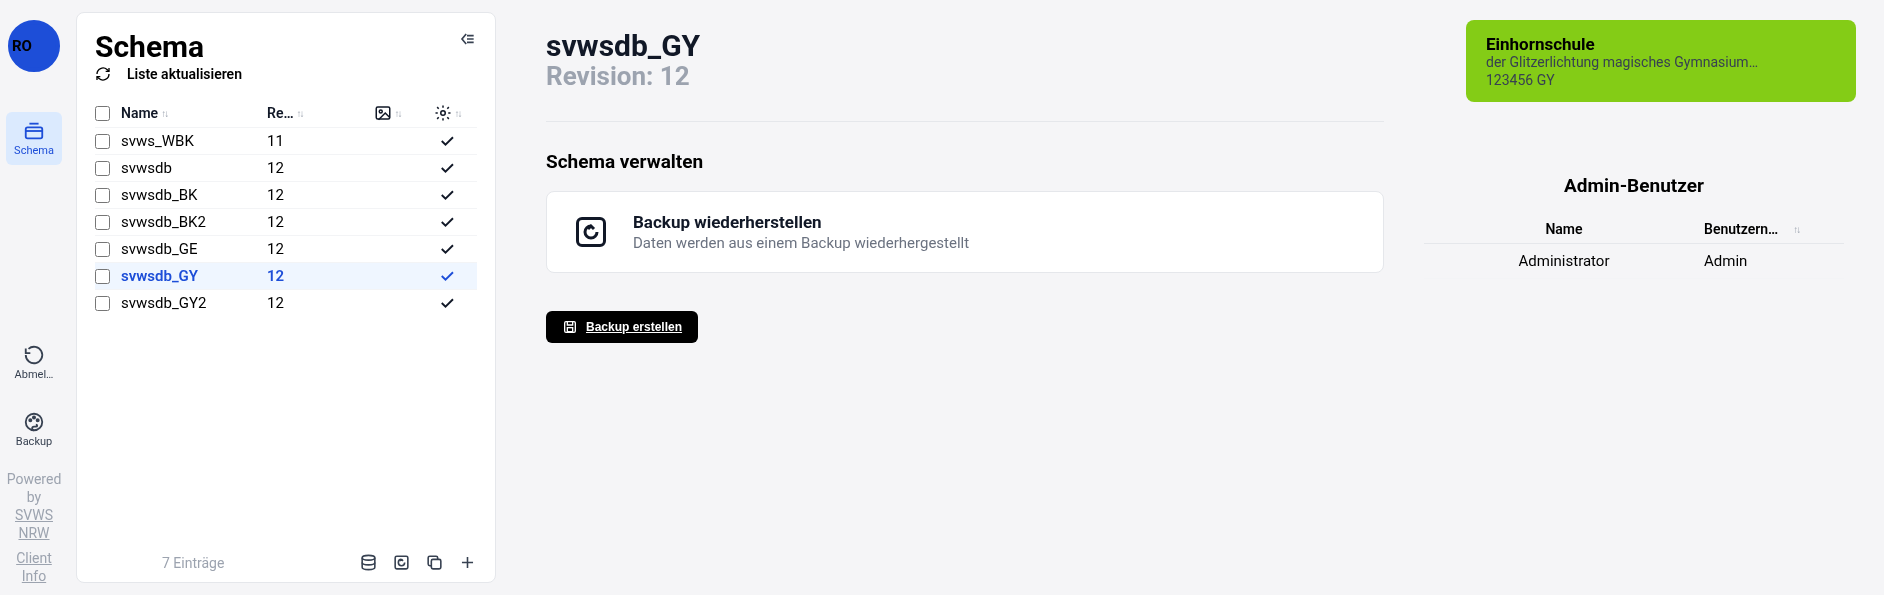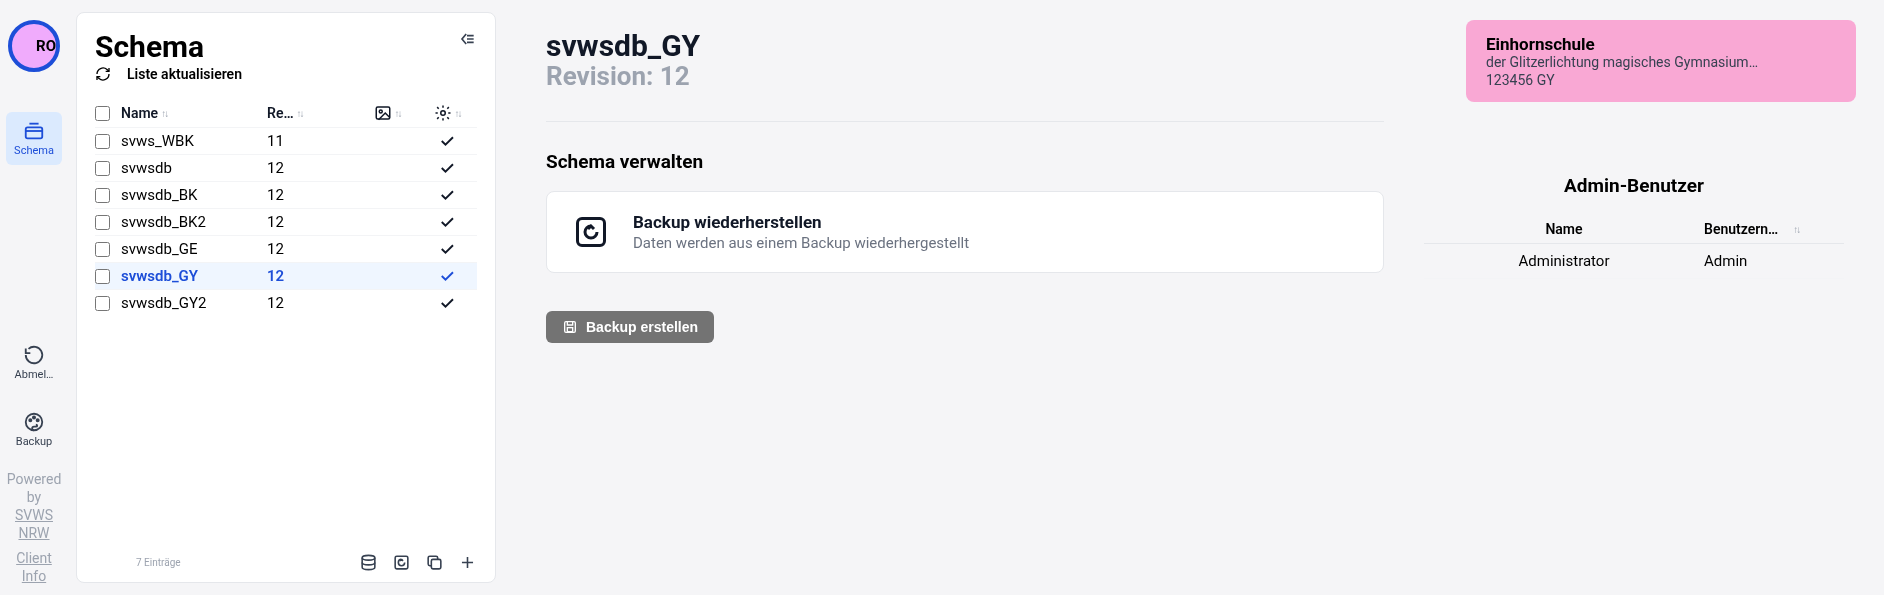--- a/index.html
+++ b/index.html
@@ -1,20 +1,20 @@
 <!DOCTYPE html>
 <html><head>
 <meta charset="utf-8">
 <style>
 * { box-sizing: border-box; margin: 0; padding: 0; }
 body { font-family: -apple-system, BlinkMacSystemFont, "Segoe UI", Roboto, sans-serif; background: #f5f5f7; width: 1884px; height: 595px; overflow: hidden; display: flex; }
 
 
 .sidebar-left { width: 68px; background: #f5f5f7; display: flex; flex-direction: column; align-items: center; padding-top: 20px; }
-.avatar-wrap { width: 52px; height: 52px; border: 4px solid #1d4ed8; border-radius: 50%; display: flex; align-items: center; justify-content: flex-end; background: #f0abfc; position: relative; }
+.avatar-wrap { width: 52px; height: 52px; border: 4px solid #1d4ed8; border-radius: 50%; display: flex; align-items: center; justify-content: flex-start; background: #1d4ed8; position: relative; }
 .avatar-wrap::before { content: ""; position: absolute; top:-2px; left:6px; right:6px; height:6px; background: repeating-linear-gradient(45deg,#fbbf24 0 6px,#000 6px 12px); border-radius: 6px 6px 0 0; z-index:-1;}
 .avatar-text { font-weight: 700; font-size: 15px; color: #000; }
 .nav-item { margin-top: 40px; display: flex; flex-direction: column; align-items: center; gap: 2px; cursor: pointer; padding: 8px 4px; border-radius: 6px; width: 56px;}
 .nav-item.active { background: #dbeafe; color: #1d4ed8; }
 .nav-item svg { width: 22px; height: 22px; }
 .nav-label { font-size: 11px; }
 .sidebar-bottom { margin-top: auto; margin-bottom: 10px; display:flex; flex-direction:column; align-items:center; gap:14px; color:#374151;}
 .sidebar-bottom .nav-item { margin-top:0; }
 .powered { font-size: 14px; color: #9ca3af; text-align:center; line-height:1.3;}
 .powered a { text-decoration: underline; color:#9ca3af; }
@@ -38,41 +38,41 @@
 .tbl-head svg { width:18px; height:18px; stroke:#111827;}
 
 .tbl-row { display: flex; align-items: center; font-size: 15px; padding: 4px 0; border-top: 1px solid #f3f4f6;}
 .tbl-row.selected { background: #eff6ff; color: #1d4ed8; font-weight:600;}
 .tbl-row input[type=checkbox], .tbl-head input[type=checkbox]{ width:15px; height:15px; accent-color:#1d4ed8; }
 .check { display:flex; justify-content:center;}
 .check svg { width:18px; height:18px; stroke:#111827;}
 .tbl-row.selected .check svg { stroke:#1d4ed8;}
 
 .tbl-foot { display:flex; align-items:center; padding:8px 0 0 0; gap:10px; margin-top:auto;}
-.tbl-foot .cnt { color:#9ca3af; font-size:10px; margin-left:16px; flex:1;}
+.tbl-foot .cnt { color:#9ca3af; font-size:14px; margin-left:42px; flex:1;}
 .tbl-foot .actions { display:flex; gap:14px; color:#374151;}
 .tbl-foot .actions svg { width:19px; height:19px; cursor:pointer;}
 
 
 .main { flex:1; padding: 28px 40px 20px 50px; display:flex; gap:40px;}
 .main-left { flex:1; max-width: 870px;}
 .db-title { font-size: 30px; font-weight: 700; color:#111827;}
 .db-sub { font-size: 26px; font-weight:700; color:#9ca3af; margin-top:-2px;}
 .divider { border:none; border-top:1px solid #e5e7eb; margin: 30px 0 28px 0;}
 .section-h { font-size: 19px; font-weight:700; margin-bottom: 18px;}
 .card { background:#fff; border:1px solid #e5e7eb; border-radius:8px; padding: 20px 24px; display:flex; gap:22px; align-items:center; margin-bottom:16px; cursor:pointer;}
 .card-icon { width:40px; height:40px; display:flex; align-items:center; justify-content:center;}
 .card-icon svg { width:36px; height:36px; stroke:#111827; }
 .card-title { font-size:17px; font-weight:700; color:#111827; margin-bottom:2px;}
 .card-desc { font-size:15px; color:#6b7280;}
-.btn-primary { margin-top:22px; background:#737373; color:#fff; border:none; border-radius:6px; padding:8px 16px; font-size:14px; font-weight:600; display:inline-flex; align-items:center; gap:8px; cursor:pointer;}
+.btn-primary { margin-top:22px; background:#000000; color:#fff; border:none; border-radius:6px; padding:8px 16px; font-size:12px; font-weight:600; display:inline-flex; align-items:center; gap:8px; cursor:pointer;text-decoration:underline;}
 .btn-primary svg { width:16px; height:16px; stroke:white; fill:none;}
 
 
-.school-box { position:absolute; top: 20px; right: 28px; background:#f9a8d4; border-radius:8px; padding: 14px 20px; width: 390px;}
+.school-box { position:absolute; top: 20px; right: 28px; background:#84cc16; border-radius:8px; padding: 14px 20px; width: 390px;}
 .school-name { font-weight:700; font-size:17px;}
 .school-sub { font-size:14px; color:#374151; white-space:nowrap; overflow:hidden; text-overflow:ellipsis;}
 .school-code { font-size:14px; color:#374151; margin-top:2px;}
 
 .admin-panel { width: 420px; margin-top: 146px; text-align: center;}
 .admin-head { display:flex; align-items:center; font-size:14px; font-weight:600; border-bottom:1px solid #e5e7eb; padding:6px 0;}
 .admin-row { display:flex; align-items:center; font-size:15px; padding:8px 0; border-bottom:1px solid #f3f4f6;}
 .ac-name { flex:1;}
 .ac-user { width:140px; display:flex; align-items:center; gap:15px;}
 

